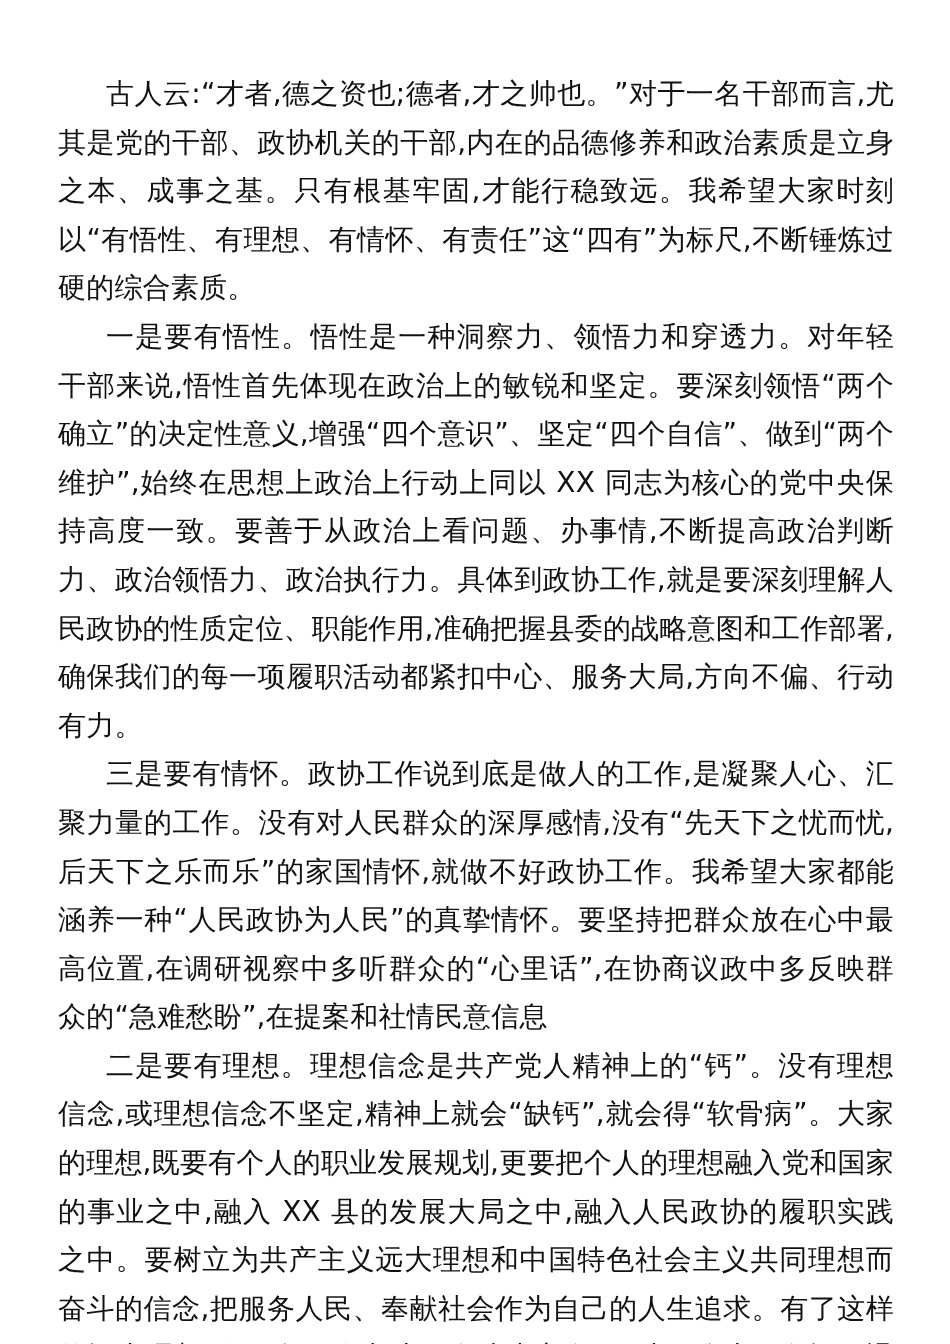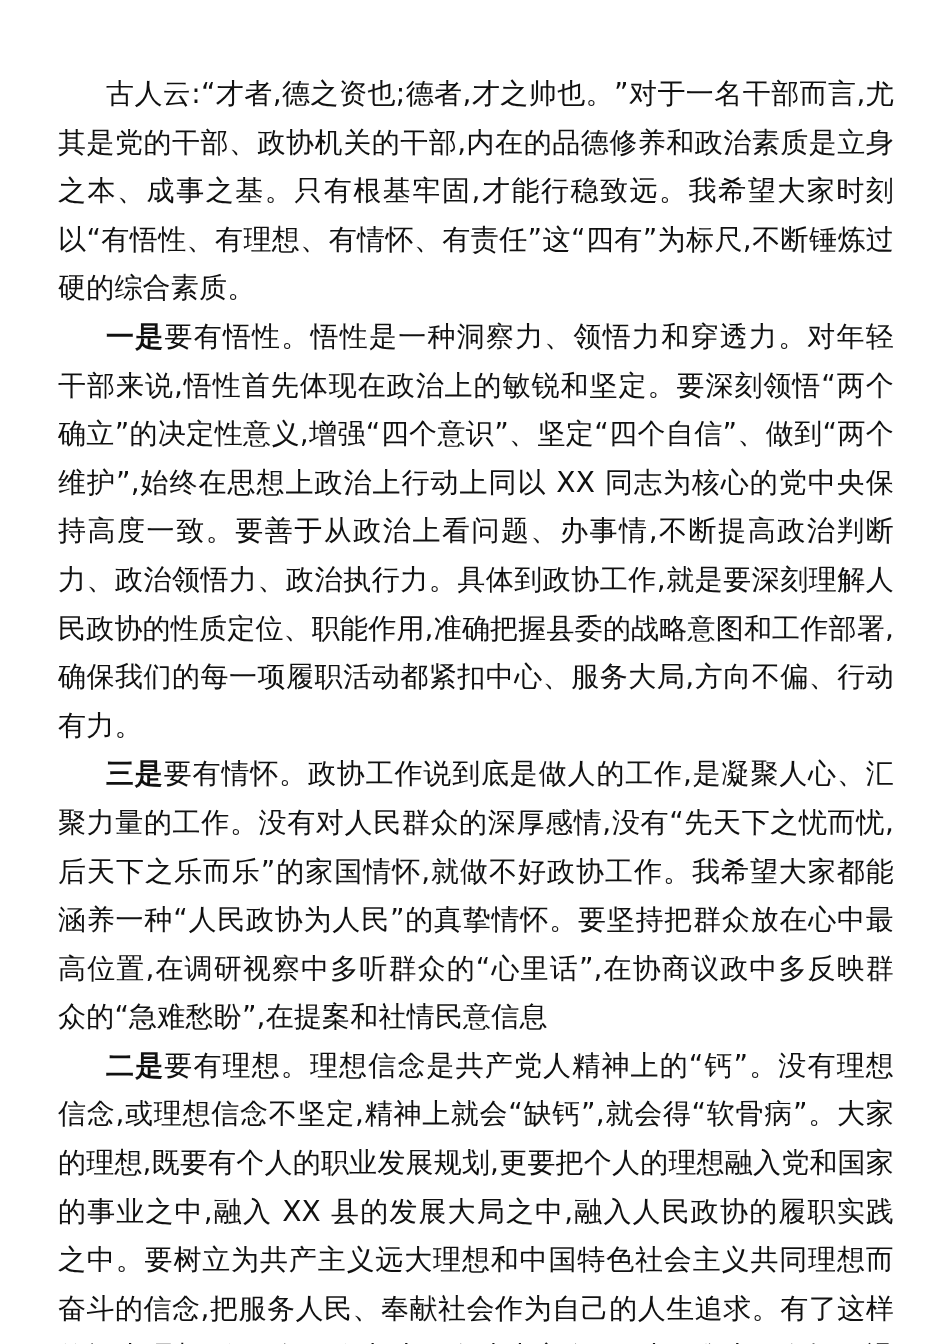--- a/index.html
+++ b/index.html
@@ -14,21 +14,21 @@
     line-height: 48.6px;
     color: #111111;
     letter-spacing: 0.2px;
   }
   .para {
     margin: 0;
     text-indent: 48px;
     text-align: justify;
     text-justify: inter-character;
   }
-  .lead { font-weight: bold; }
+  .lead { font-weight: normal; }
 </style>
 </head>
 <body>
 
 <div class="page">
   <p class="para"><span class="lead"></span><span>古人云:“才者,德之资也;德者,才之帅也。”对于一名干部而言,尤其是党的干部、政协机关的干部,内在的品德修养和政治素质是立身之本、成事之基。只有根基牢固,才能行稳致远。我希望大家时刻以“有悟性、有理想、有情怀、有责任”这“四有”为标尺,不断锤炼过硬的综合素质。</span></p>
   <p class="para"><span class="lead">一是</span><span>要有悟性。悟性是一种洞察力、领悟力和穿透力。对年轻干部来说,悟性首先体现在政治上的敏锐和坚定。要深刻领悟“两个确立”的决定性意义,增强“四个意识”、坚定“四个自信”、做到“两个维护”,始终在思想上政治上行动上同以 XX 同志为核心的党中央保持高度一致。要善于从政治上看问题、办事情,不断提高政治判断力、政治领悟力、政治执行力。具体到政协工作,就是要深刻理解人民政协的性质定位、职能作用,准确把握县委的战略意图和工作部署,确保我们的每一项履职活动都紧扣中心、服务大局,方向不偏、行动有力。</span></p>
   <p class="para"><span class="lead">三是</span><span>要有情怀。政协工作说到底是做人的工作,是凝聚人心、汇聚力量的工作。没有对人民群众的深厚感情,没有“先天下之忧而忧,后天下之乐而乐”的家国情怀,就做不好政协工作。我希望大家都能涵养一种“人民政协为人民”的真挚情怀。要坚持把群众放在心中最高位置,在调研视察中多听群众的“心里话”,在协商议政中多反映群众的“急难愁盼”,在提案和社情民意信息</span></p>
   <p class="para"><span class="lead">二是</span><span>要有理想。理想信念是共产党人精神上的“钙”。没有理想信念,或理想信念不坚定,精神上就会“缺钙”,就会得“软骨病”。大家的理想,既要有个人的职业发展规划,更要把个人的理想融入党和国家的事业之中,融入 XX 县的发展大局之中,融入人民政协的履职实践之中。要树立为共产主义远大理想和中国特色社会主义共同理想而奋斗的信念,把服务人民、奉献社会作为自己的人生追求。有了这样的远大理想,你们在工作中才不会迷失方向,面对困难才不会轻易退缩,面对诱惑才不会动摇彷徨。</span></p>
 </div>

